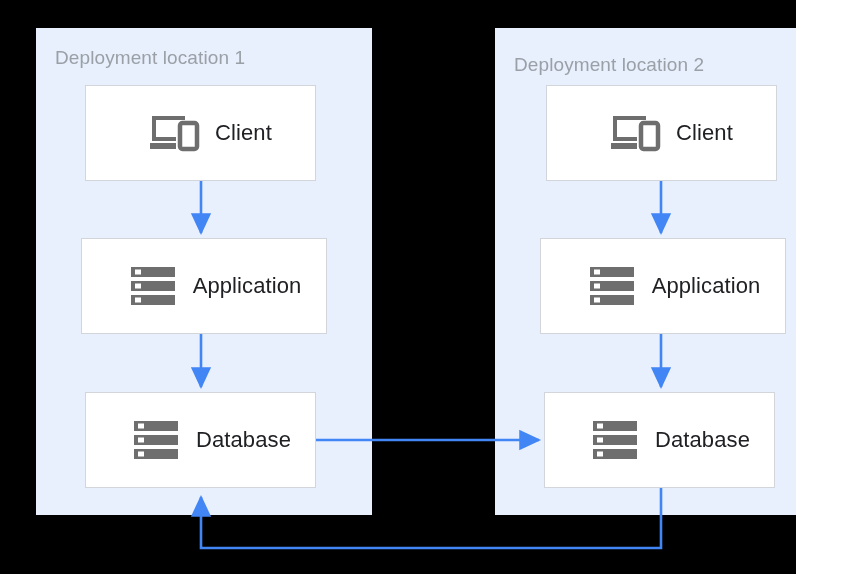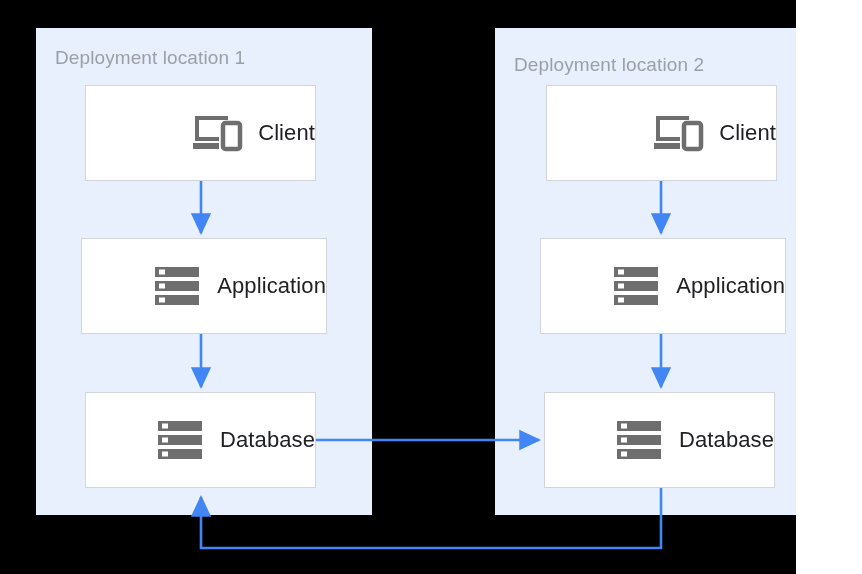--- a/index.html
+++ b/index.html
@@ -35,21 +35,21 @@
 
   
   .node {
     position: absolute;
     background: #FFFFFF;
     border: 1px solid #D2D5D9;
     box-sizing: border-box;
     display: flex;
     flex-direction: row;
     align-items: center;
-    justify-content: flex-end;
+    justify-content: center;
   }
   .node-icon {
     width: 56px;
     min-width: 56px;
     height: 48px;
     margin-left: 18px;
     display: flex;
     align-items: center;
     justify-content: center;
   }

